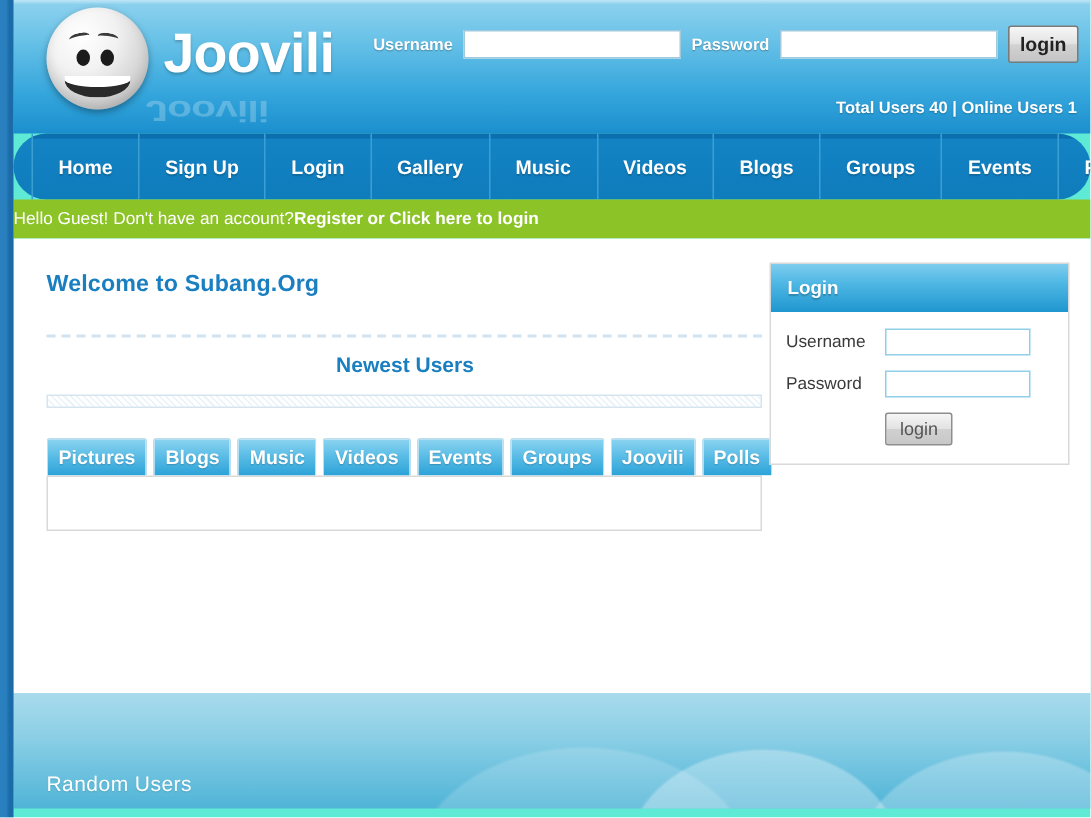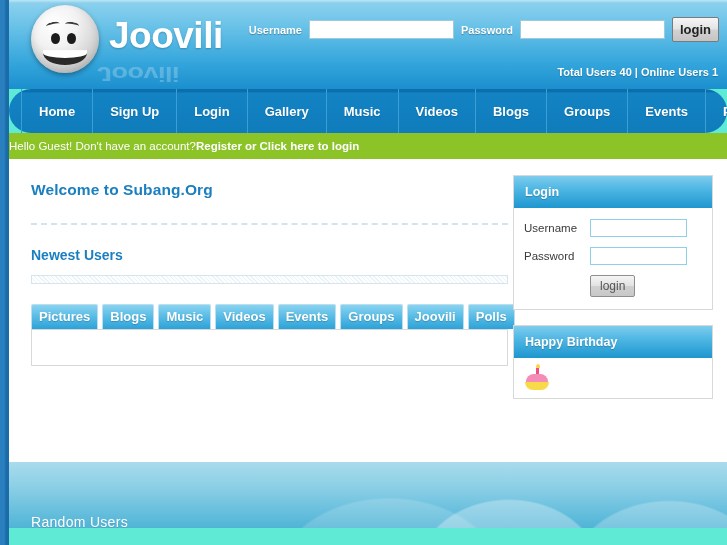--- a/index.html
+++ b/index.html
@@ -173,22 +173,22 @@
   .page-title {
     font-size: 15.5px; font-weight: bold; color: #1a7fc1;
     letter-spacing: 0.1px;
   }
   .dashed-rule {
     margin-top: 24px;
     border-top: 2px dashed #cfe3f2;
     width: 477px; height: 0;
   }
   .section-title {
-    margin-top: 22px;
-    font-size: 14px; font-weight: bold; color: #1a7fc1;
+    margin-top: 10px;
+    font-size: 14px; font-weight: bold; color: #1a7fc1; text-align: center;
   }
   .stripe-bar {
     margin-top: 12px;
     width: 477px; height: 9px;
     border: 1px solid #d6e4ee;
     background: repeating-linear-gradient(45deg, #e8f3fa 0px, #e8f3fa 1px, #ffffff 1px, #ffffff 3px);
   }
 
   .tabs-row {
     margin-top: 20px;
@@ -267,21 +267,21 @@
     position: absolute; left: 12px; bottom: 14px; width: 3px; height: 8px;
     background: #f0507e;
   }
   .cake .flame {
     position: absolute; left: 12px; bottom: 21px; width: 4px; height: 5px;
     background: #ffd24a; border-radius: 50% 50% 50% 50%;
   }
 
   
   .footer {
-    position: absolute; left: 9px; top: 462px; right: 0; height: 66px;
+    position: absolute; left: 9px; top: 462px; right: 0; height: 77px;
     overflow: hidden;
     background:
       radial-gradient(ellipse 120px 95px at 500px 110px, rgba(255,255,255,0.30) 0%, rgba(255,255,255,0.30) 75%, rgba(255,255,255,0) 77%),
       radial-gradient(ellipse 130px 100px at 660px 115px, rgba(255,255,255,0.24) 0%, rgba(255,255,255,0.24) 75%, rgba(255,255,255,0) 77%),
       radial-gradient(ellipse 150px 110px at 380px 120px, rgba(255,255,255,0.16) 0%, rgba(255,255,255,0.16) 75%, rgba(255,255,255,0) 77%),
       linear-gradient(to bottom, #a8dbec 0%, #8ed0e6 35%, #67bfdd 75%, #50b4d6 100%);
   }
   .footer-title {
     position: absolute; left: 22px; top: 52px;
     font-size: 14px; color: #ffffff;
@@ -377,31 +377,20 @@
           <div class="form-row">
             <label>Password</label>
             <input type="password" value="" style="">
           </div>
           <div class="form-actions">
             <button class="btn-login-side">login</button>
           </div>
         </div>
       </div>
 
-      <div class="side-box">
-        <div class="side-box-head">Happy Birthday</div>
-        <div class="side-box-body bday-body">
-          <div class="cake">
-            <span class="flame"></span>
-            <span class="candle"></span>
-            <span class="body"></span>
-            <span class="plate"></span>
-          </div>
-        </div>
-      </div>
 
     </div>
   </div>
 
   <div class="footer">
     <div class="footer-title">Random Users</div>
   </div>
 
 </div>
 

